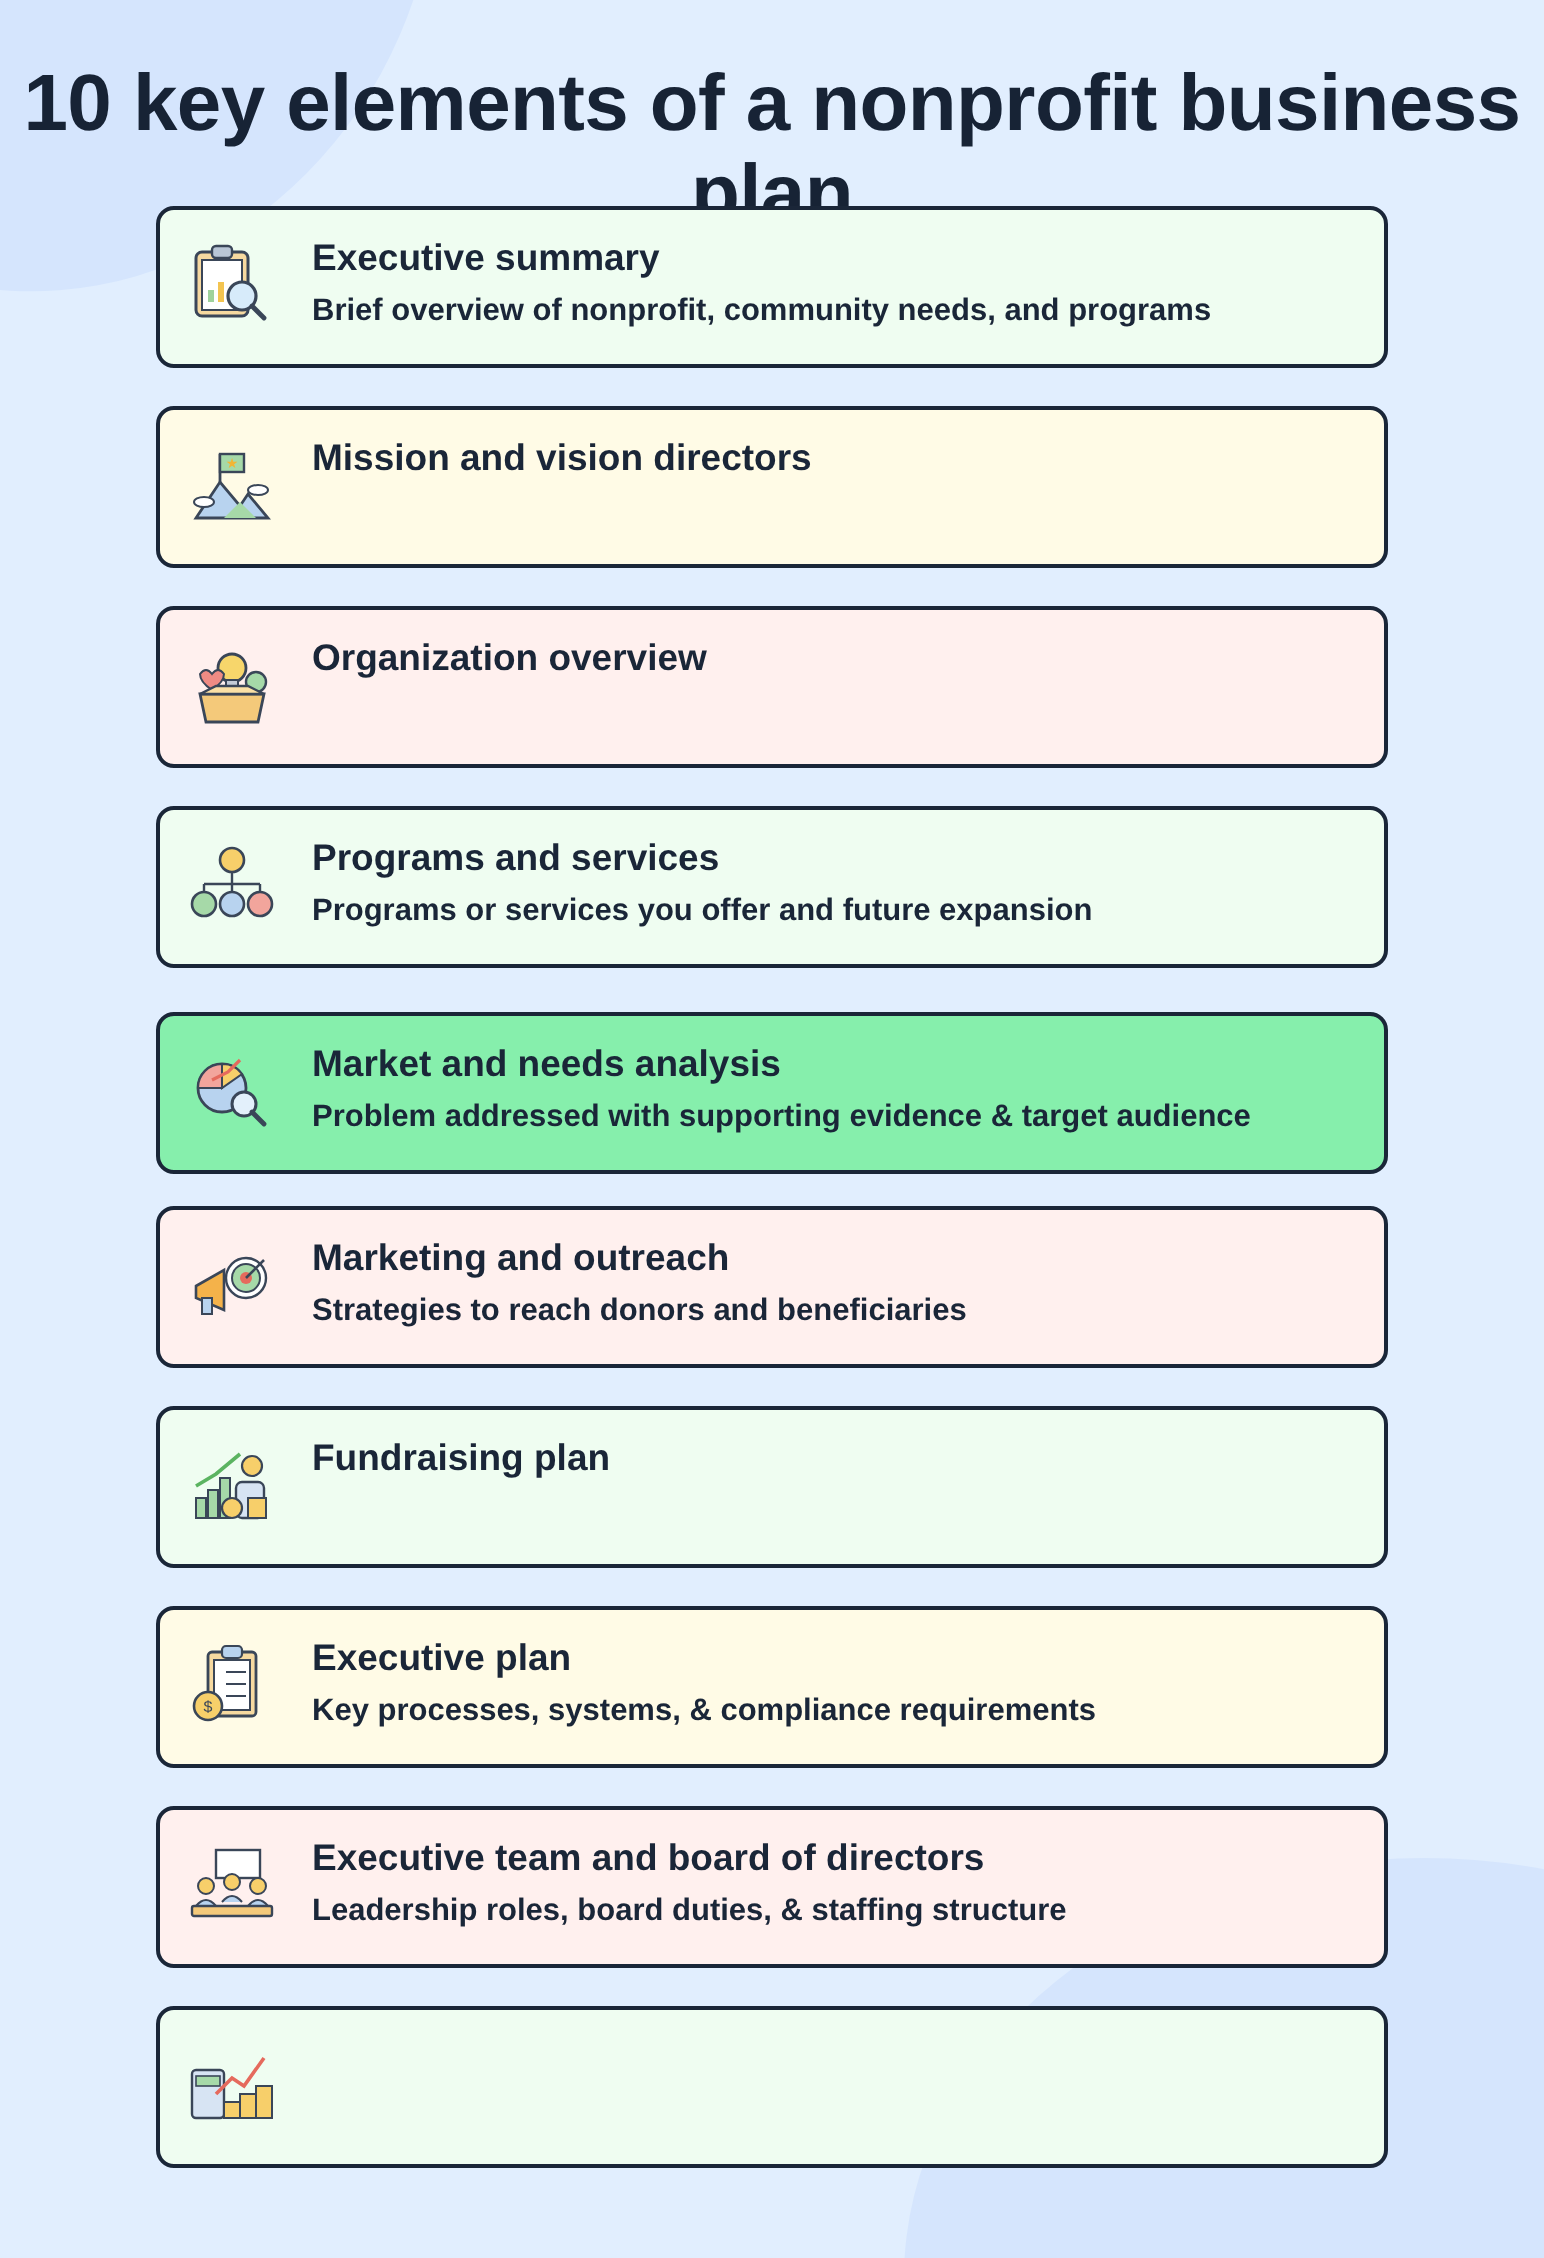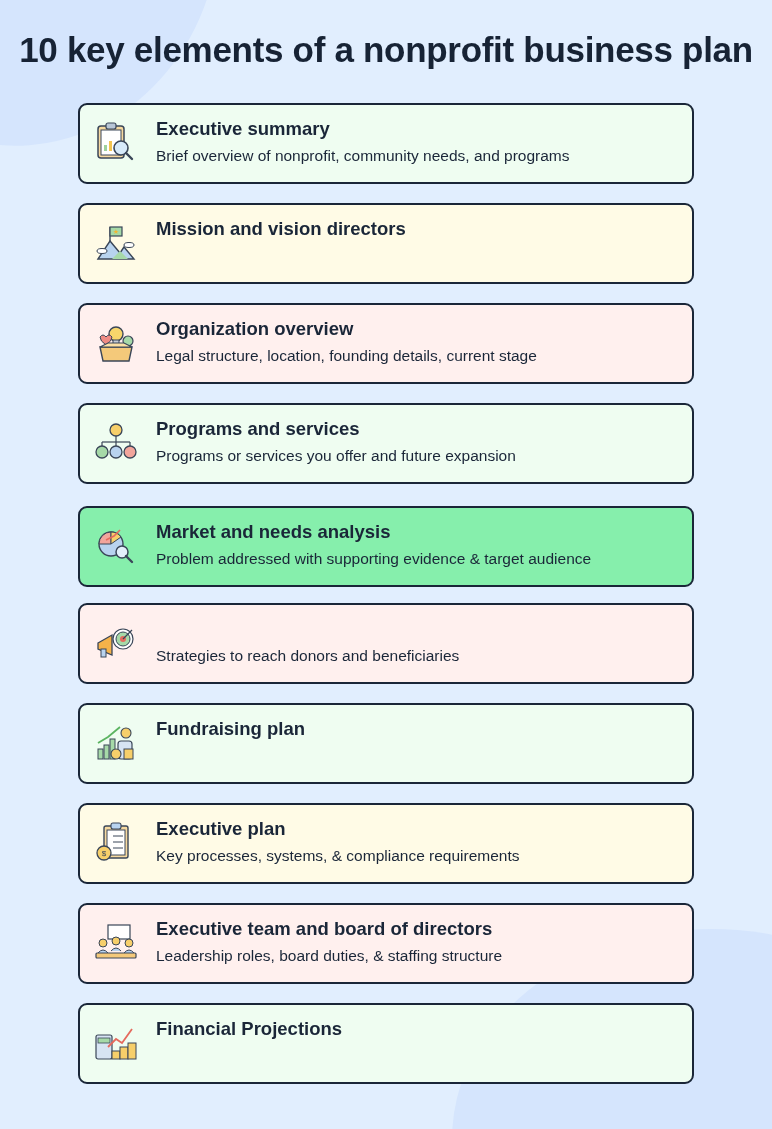--- a/index.html
+++ b/index.html
@@ -13,37 +13,37 @@
     position:absolute; left:-120px; top:-160px; width:330px; height:310px;
     background:#d5e5fd; border-radius:0 0 60% 40% / 0 0 70% 30%;
     transform:rotate(8deg);
   }
   .blob-br {
     position:absolute; right:-200px; bottom:-220px; width:520px; height:420px;
     background:#d5e5fd; border-radius:50%;
   }
   h1 {
     position:absolute; left:0; right:0; top:30px; margin:0;
-    text-align:center; font-size:35px; font-weight:700; letter-spacing:-0.3px;
+    text-align:center; font-size:40px; font-weight:700; letter-spacing:-0.3px;
     color:#172335;
   }
   .card {
     position:absolute; left:78px; width:612px; height:77px;
     border:2px solid #1a2638; border-radius:9px;
     box-sizing:content-box;
   }
   .card .icon {
     position:absolute; left:14px; top:16px; width:44px; height:44px;
   }
   .card .title {
     position:absolute; left:76px; top:13px; font-size:18.5px; font-weight:700;
     color:#1a2638; white-space:nowrap;
   }
   .card .desc {
-    position:absolute; left:76px; top:42px; font-size:15.5px; font-weight:400;
+    position:absolute; left:76px; top:42px; font-size:15.5px; font-weight:700;
     color:#1a2638; white-space:nowrap;
   }
 </style>
 </head>
 <body>
 
 <div class="blob-tl"></div>
 <div class="blob-br"></div>
 
 <h1>10 key elements of a nonprofit business plan</h1>
@@ -78,21 +78,20 @@
 <div class="card" style="top:303px;background:#fff0ee;">
   <svg class="icon" viewBox="0 0 44 44">
     <circle cx="22" cy="13" r="7" fill="#f7d66b" stroke="#3a4658" stroke-width="1.4"></circle>
     <rect x="19" y="19" width="6" height="5" fill="#c3cbd6" stroke="#3a4658" stroke-width="1"></rect>
     <path d="M6 16 q3-4 6 0 q3-4 6 0 q0 4-6 8 q-6-4-6-8z" fill="#ef8b84" stroke="#3a4658" stroke-width="1"></path>
     <circle cx="34" cy="20" r="5" fill="#a6d9a8" stroke="#3a4658" stroke-width="1.2"></circle>
     <polygon points="6,26 38,26 35,40 9,40" fill="#f4c97a" stroke="#3a4658" stroke-width="1.4"></polygon>
     <polygon points="6,26 14,22 30,22 38,26" fill="#fbe0a5" stroke="#3a4658" stroke-width="1.2"></polygon>
   </svg>
   <span class="title">Organization overview</span>
-  <span class="desc">Legal structure, location, founding details, current stage</span>
 </div>
 
 <div class="card" style="top:403px;background:#effdf1;text-align:right;">
   <svg class="icon" viewBox="0 0 44 44">
     <circle cx="22" cy="9" r="6" fill="#f7cf6a" stroke="#3a4658" stroke-width="1.3"></circle>
     <line x1="22" y1="15" x2="22" y2="21" stroke="#3a4658" stroke-width="1.2"></line>
     <line x1="8" y1="21" x2="36" y2="21" stroke="#3a4658" stroke-width="1.2"></line>
     <line x1="8" y1="21" x2="8" y2="25" stroke="#3a4658" stroke-width="1.2"></line>
     <line x1="22" y1="21" x2="22" y2="25" stroke="#3a4658" stroke-width="1.2"></line>
     <line x1="36" y1="21" x2="36" y2="25" stroke="#3a4658" stroke-width="1.2"></line>
@@ -119,20 +118,21 @@
 
 <div class="card" style="top:603px;background:#fff0ee;">
   <svg class="icon" viewBox="0 0 44 44">
     <circle cx="29" cy="18" r="10" fill="#ffffff" stroke="#3a4658" stroke-width="1.2"></circle>
     <circle cx="29" cy="18" r="7" fill="#a6d9a8" stroke="#3a4658" stroke-width="1"></circle>
     <circle cx="29" cy="18" r="3" fill="#e56a5d"></circle>
     <line x1="29" y1="18" x2="38" y2="9" stroke="#3a4658" stroke-width="1.3"></line>
     <polygon points="4,22 18,14 18,34 4,28" fill="#f4b24a" stroke="#3a4658" stroke-width="1.3"></polygon>
     <rect x="7" y="28" width="5" height="8" fill="#b8d3ef" stroke="#3a4658" stroke-width="1"></rect>
   </svg>
+  <span class="title">Marketing and outreach</span>
   <span class="desc">Strategies to reach donors and beneficiaries</span>
 </div>
 
 <div class="card" style="top:703px;background:#effdf1;">
   <svg class="icon" viewBox="0 0 44 44">
     <rect x="4" y="28" width="5" height="10" fill="#a6d9a8" stroke="#3a4658" stroke-width="1"></rect>
     <rect x="10" y="24" width="5" height="14" fill="#a6d9a8" stroke="#3a4658" stroke-width="1"></rect>
     <rect x="16" y="18" width="5" height="20" fill="#a6d9a8" stroke="#3a4658" stroke-width="1"></rect>
     <polyline points="4,22 14,16 26,6" fill="none" stroke="#5bb461" stroke-width="1.8"></polyline>
     <rect x="24" y="20" width="14" height="18" rx="3" fill="#d7e4f3" stroke="#3a4658" stroke-width="1.2"></rect>
@@ -173,14 +173,13 @@
 
 <div class="card" style="top:1003px;background:#effdf1;">
   <svg class="icon" viewBox="0 0 44 44">
     <rect x="2" y="14" width="16" height="24" rx="2" fill="#d7e4f3" stroke="#3a4658" stroke-width="1.2"></rect>
     <rect x="4" y="17" width="12" height="5" fill="#a6d9a8" stroke="#3a4658" stroke-width="0.8"></rect>
     <polyline points="14,26 22,18 28,22 38,8" fill="none" stroke="#e56a5d" stroke-width="1.8"></polyline>
     <rect x="18" y="30" width="8" height="8" fill="#f7cf6a" stroke="#3a4658" stroke-width="1"></rect>
     <rect x="26" y="26" width="8" height="12" fill="#f7cf6a" stroke="#3a4658" stroke-width="1"></rect>
     <rect x="34" y="22" width="8" height="16" fill="#f7cf6a" stroke="#3a4658" stroke-width="1"></rect>
   </svg>
-  <span class="title">Financial Projections</span>
 </div>
 
 </body></html>

